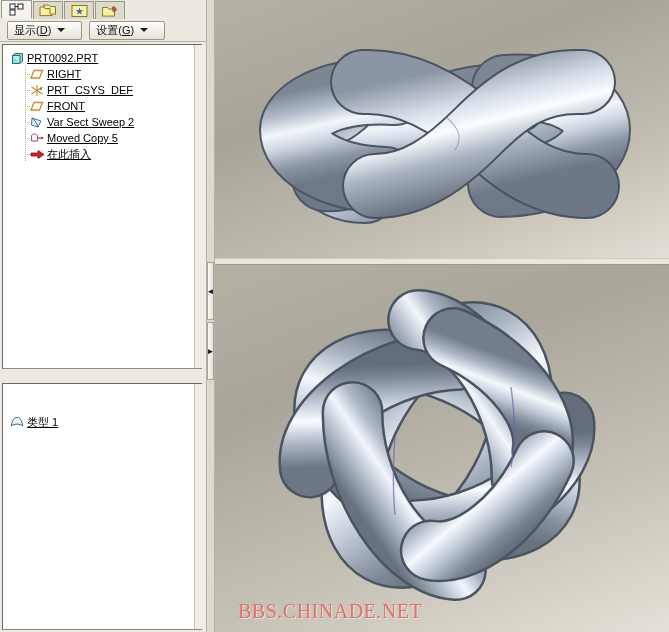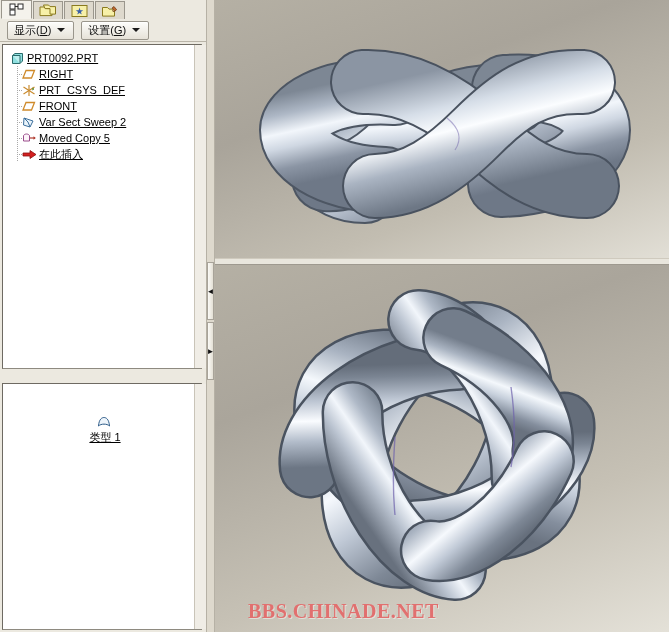--- a/index.html
+++ b/index.html
@@ -35,21 +35,21 @@
   .tab svg{display:block;}
 
   
   #tree-toolbar{
     position:absolute;left:0;top:19px;width:206px;height:22px;
     background:#ece9e0;
     border-bottom:1px solid #b9b4a8;
     display:flex;align-items:center;
   }
   .drop-btn{
-    height:17px;margin-left:7px;padding:0 8px 0 6px;
+    height:17px;margin-left:7px;padding:0 16px 0 6px;
     background:linear-gradient(#fdfdfb,#e6e2d8);
     border:1px solid #9a968c;
     border-radius:2px;
     display:flex;align-items:center;gap:5px;
     font-size:11px;line-height:15px;color:#111;
     box-shadow:inset 0 1px 0 #fff;
     white-space:nowrap;
     justify-content:center;
   }
   .drop-btn .mn{letter-spacing:0px;}
@@ -73,21 +73,21 @@
 
   .trow{
     position:relative;height:16px;display:flex;align-items:center;
     padding-left:6px;white-space:nowrap;font-size:11px;text-decoration:underline;
   }
   .trow .ico{
     width:16px;height:14px;display:inline-flex;align-items:center;
     justify-content:center;flex:0 0 16px;margin-right:2px;
   }
   .trow .lbl{color:#000;font-size:11px;line-height:14px;}
-  .indent2{padding-left:18px;}
+  .indent2{padding-left:18px;margin-left:8px;}
   
   .vline{
     position:absolute;left:14px;top:0;width:1px;height:16px;
     background-image:linear-gradient(#a9a9a9 50%,transparent 50%);
     background-size:1px 2px;
   }
   .hline{
     position:absolute;left:14px;top:8px;width:6px;height:1px;
     background-image:linear-gradient(to right,#a9a9a9 50%,transparent 50%);
     background-size:2px 1px;
@@ -138,23 +138,23 @@
   }
   #viewport-gap{
     position:absolute;left:215px;top:258px;width:454px;height:7px;
     background:#e9e6dd;border-top:1px solid #cfcabe;border-bottom:1px solid #9e998f;
     box-sizing:border-box;
   }
   .vp-svg{display:block;}
 
   
   #watermark{
-    position:absolute;left:248px;top:600px;
+    position:absolute;left:238px;top:600px;
     font-family:"Liberation Serif","DejaVu Serif",serif;
-    font-weight:bold;font-size:20px;letter-spacing:.5px;
+    font-weight:normal;font-size:20px;letter-spacing:.5px;
     color:#e1706f;
     text-shadow:1px 1px 0 rgba(255,255,255,.45);
     white-space:nowrap;
   }
 </style>
 </head>
 <body>
 
 <div id="app">
 
@@ -297,21 +297,21 @@
           </span>
           <span class="lbl">在此插入</span>
         </div>
 
 
       </div>
     </div>
 
     <div id="detail-panel">
       <div id="detail-inner">
-        <div class="trow" style="padding-left:2px;flex-direction:column;">
+        <div class="trow" style="padding-left:2px;">
           <span class="ico">
             <svg width="14" height="12" viewBox="0 0 14 12">
               <path d="M1.5 10 C2 3, 5 1.5, 7 1.5 C9 1.5, 12 3, 12.5 10 C10 7.5, 4 7.5, 1.5 10 Z" fill="#eef5fb" stroke="#2f5d8a" stroke-width="1"></path>
             </svg>
           </span>
           <span class="lbl">类型 1</span>
         </div>
       </div>
     </div>
 

